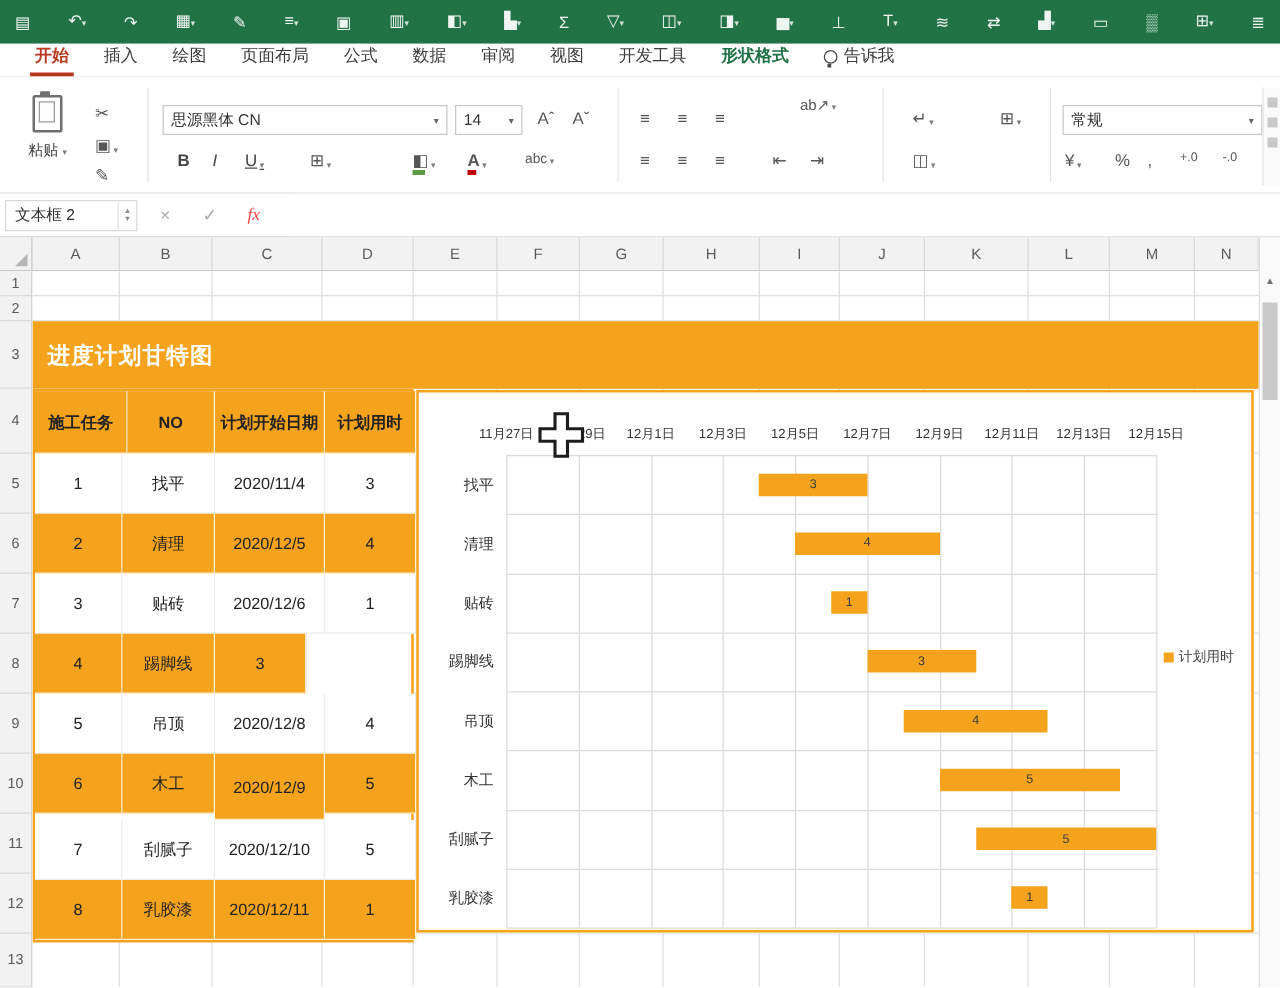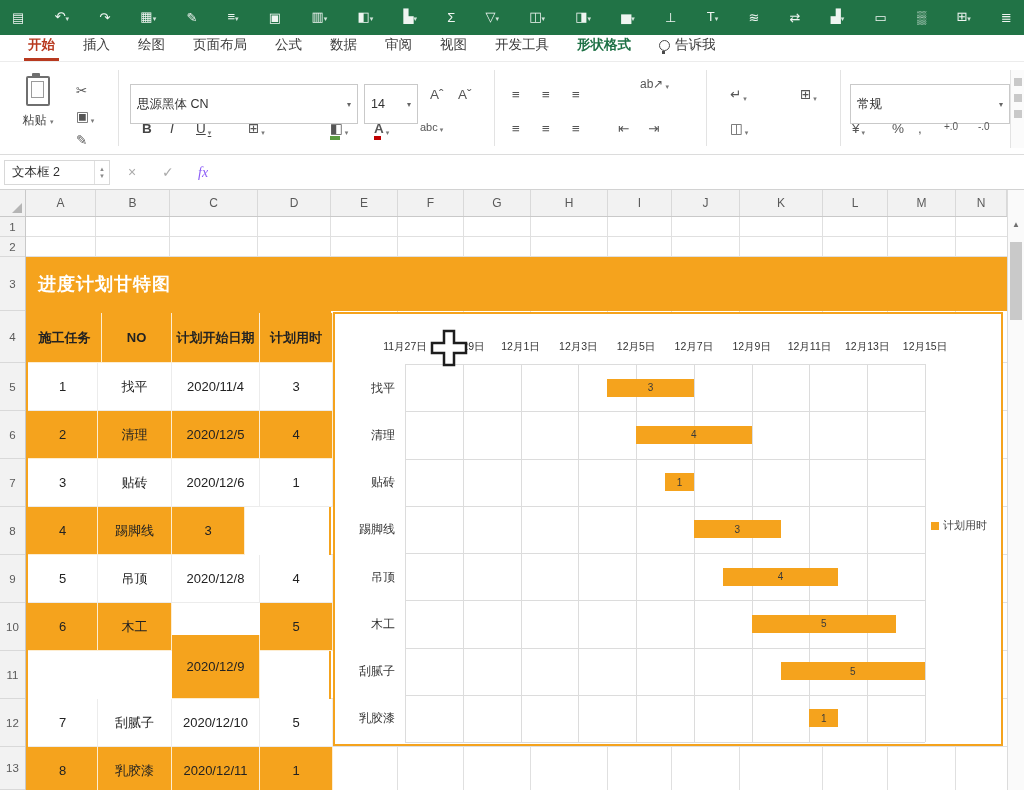--- a/index.html
+++ b/index.html
@@ -20,21 +20,21 @@
   .tab.red{color:#b8391f;font-weight:bold}
   .tab.red::after{content:"";position:absolute;left:10px;right:10px;bottom:0;height:3px;background:#b8391f}
   .tab.ctx{color:#1e7145;font-weight:bold}
   .bulb{display:inline-block;width:9px;height:9px;border:1.5px solid #4a4a4a;border-radius:50%;position:relative}
   .bulb::after{content:"";position:absolute;left:2px;bottom:-4px;width:3px;height:3px;background:#4a4a4a}
 
   
   #ribbon{position:absolute;left:0;top:62px;width:1024px;height:93px;background:#fff;
     border-bottom:1px solid #dcdcdc;box-sizing:border-box}
   .vdiv{position:absolute;top:8px;height:76px;width:1px;background:#e3e3e3}
-  .combo{position:absolute;height:40px;border:1px solid #c9c9c9;background:#fff;display:flex;
+  .combo{position:absolute;height:24px;border:1px solid #c9c9c9;background:#fff;display:flex;
     align-items:center;justify-content:space-between;padding:0 6px;font-size:12.5px;color:#333;box-sizing:border-box;cursor:default}
   .combo-caret{font-size:8px;color:#666;margin-left:6px}
   .sm-icon{position:absolute;font-size:13.5px;color:#565656;cursor:default;display:flex;align-items:flex-end;gap:2px;line-height:1}
   .mini-caret{font-size:7px;color:#7a7a7a}
   .biu{font-size:13.5px;color:#454545}
   .biu.b{font-weight:bold}.biu.i{font-style:italic}.biu.u{text-decoration:underline}
   .colorbar{position:absolute;left:0;right:3px;bottom:-4px;height:4px}
   .colorbar.green{background:#5b9b41}.colorbar.red{background:#c00000}
   .paste-btn{position:absolute;left:14px;top:14px;width:48px;height:72px;text-align:center;cursor:default}
   .clip{width:20px;height:26px;border:2px solid #6f6f6f;border-radius:2px;position:relative;background:#fff;margin:0 auto}
@@ -46,21 +46,21 @@
 
   
   #fbar{position:absolute;left:0;top:155px;width:1024px;height:35px;background:#fff;
     border-bottom:1px solid #d2d2d2;box-sizing:border-box}
   .namebox{position:absolute;left:4px;top:5px;width:106px;height:25px;border:1px solid #d8d8d8;
     display:flex;align-items:center;box-sizing:border-box;background:#fff}
   .namebox .nb-text{flex:1;font-size:12.5px;color:#2e2e2e;padding-left:7px;white-space:nowrap;overflow:hidden}
   .stepper{width:14px;height:100%;border-left:1px solid #e0e0e0;display:flex;flex-direction:column;
     align-items:center;justify-content:center;color:#8a8a8a;font-size:6px;line-height:7px;cursor:default}
   .fb-btn{position:absolute;top:5px;height:25px;line-height:25px;font-size:14px;color:#ababab;cursor:default}
-  .fb-fx{position:absolute;top:5px;height:25px;line-height:25px;font-size:14px;color:#8b5cf6;
+  .fb-fx{position:absolute;top:5px;height:25px;line-height:25px;font-size:14px;color:#ef4444;
     font-family:"Liberation Serif",serif;font-style:italic;cursor:default}
   .fb-input{position:absolute;left:232px;top:0;right:0;height:34px;background:#fff}
 
   
   #colheads{position:absolute;left:0;top:190px;width:1007px;height:27px;background:#f2f2f2;
     border-bottom:1px solid #c9c9c9;box-sizing:border-box}
   .colhead{position:absolute;top:0;height:26px;line-height:26px;text-align:center;font-size:12px;
     color:#5a5a5a;border-right:1px solid #d9d9d9;box-sizing:border-box;cursor:default}
   #corner{position:absolute;left:0;top:0;width:26px;height:26px;border-right:1px solid #c9c9c9;box-sizing:border-box}
   #corner .tri{position:absolute;right:3px;bottom:3px;width:0;height:0;
@@ -390,21 +390,21 @@
       </div>
       <div class="trow">
         <div class="tcell" style="width: 70px; height: 48px; flex: 0 0 auto;">5</div>
         <div class="tcell" style="width: 74px; height: 48px; flex: 0 0 auto;">吊顶</div>
         <div class="tcell" style="width: 88px; height: 48px; flex: 0 0 auto;">2020/12/8</div>
         <div class="tcell" style="width: 73px; height: 48px; flex: 0 0 auto;">4</div>
       </div>
       <div class="trow hl">
         <div class="tcell" style="width: 70px; height: 48px; flex: 0 0 auto;">6</div>
         <div class="tcell" style="width: 74px; height: 48px; flex: 0 0 auto;">木工</div>
-        <div class="tcell" style="width: 88px; height: 64px; flex: 0 0 auto; margin-top: 32px;">2020/12/9</div>
+        <div class="tcell" style="width: 88px; height: 53px; flex: 0 0 auto;">2020/12/9</div>
         <div class="tcell" style="width: 73px; height: 48px; flex: 0 0 auto;">5</div>
       </div>
       <div class="trow">
         <div class="tcell" style="width: 70px; height: 48px; flex: 0 0 auto;">7</div>
         <div class="tcell" style="width: 74px; height: 48px; flex: 0 0 auto;">刮腻子</div>
         <div class="tcell" style="width: 88px; height: 48px; flex: 0 0 auto;">2020/12/10</div>
         <div class="tcell" style="width: 73px; height: 48px; flex: 0 0 auto;">5</div>
       </div>
       <div class="trow hl">
         <div class="tcell" style="width: 70px; height: 48px; flex: 0 0 auto;">8</div>

